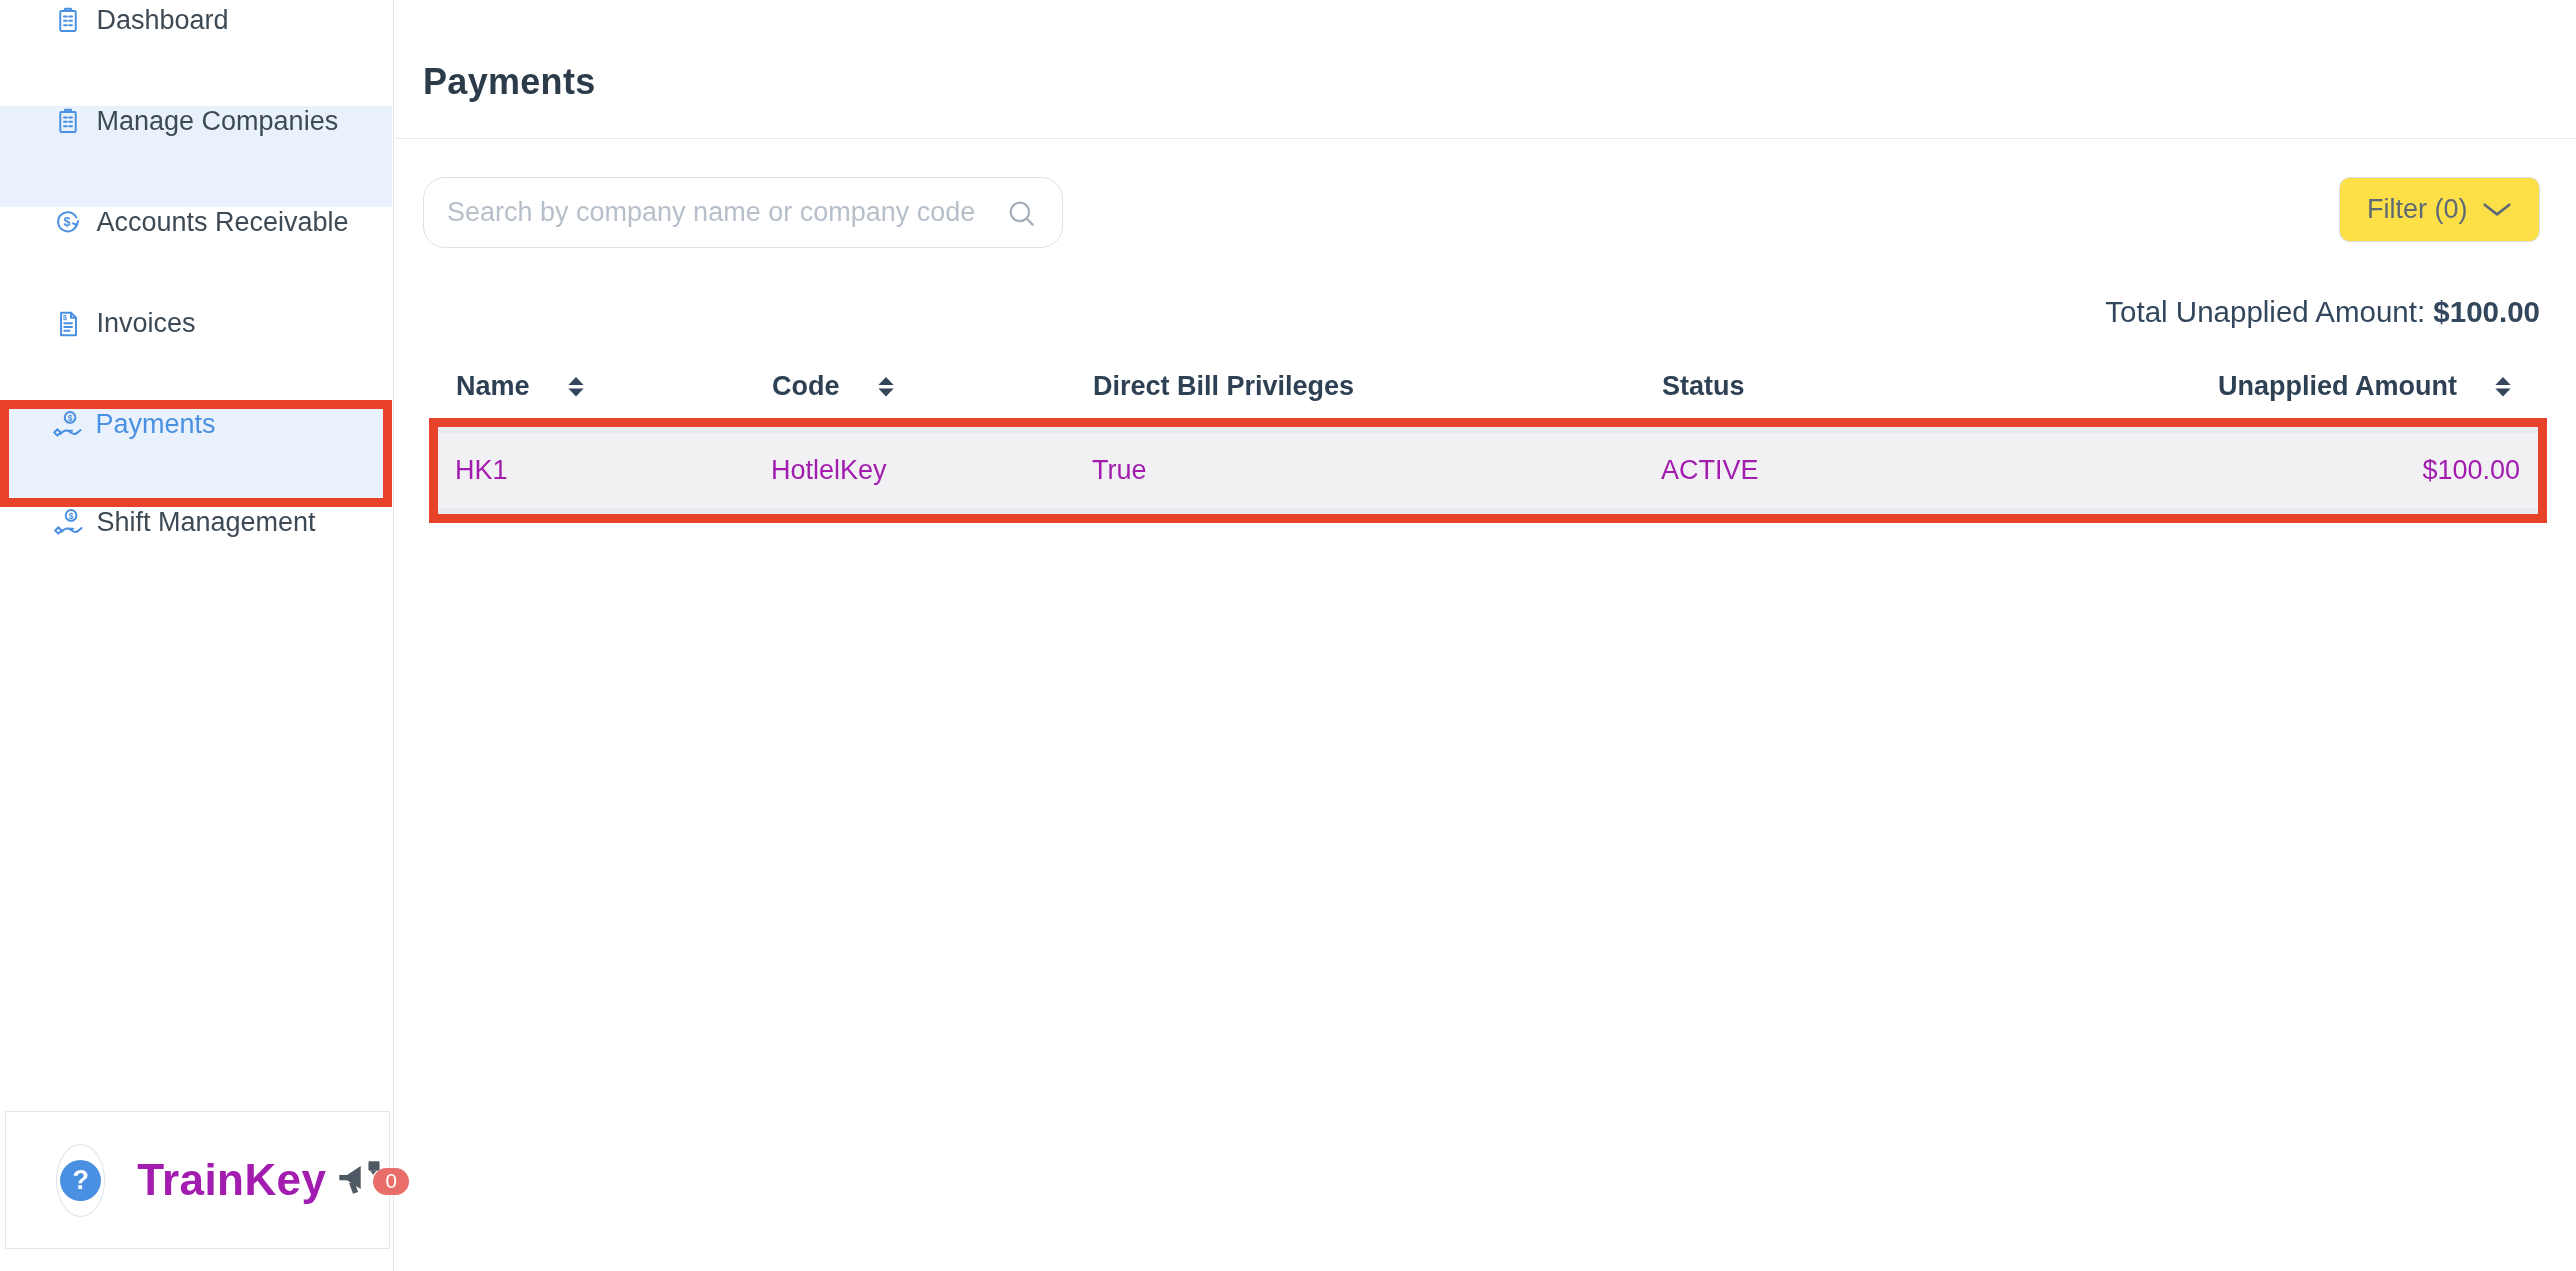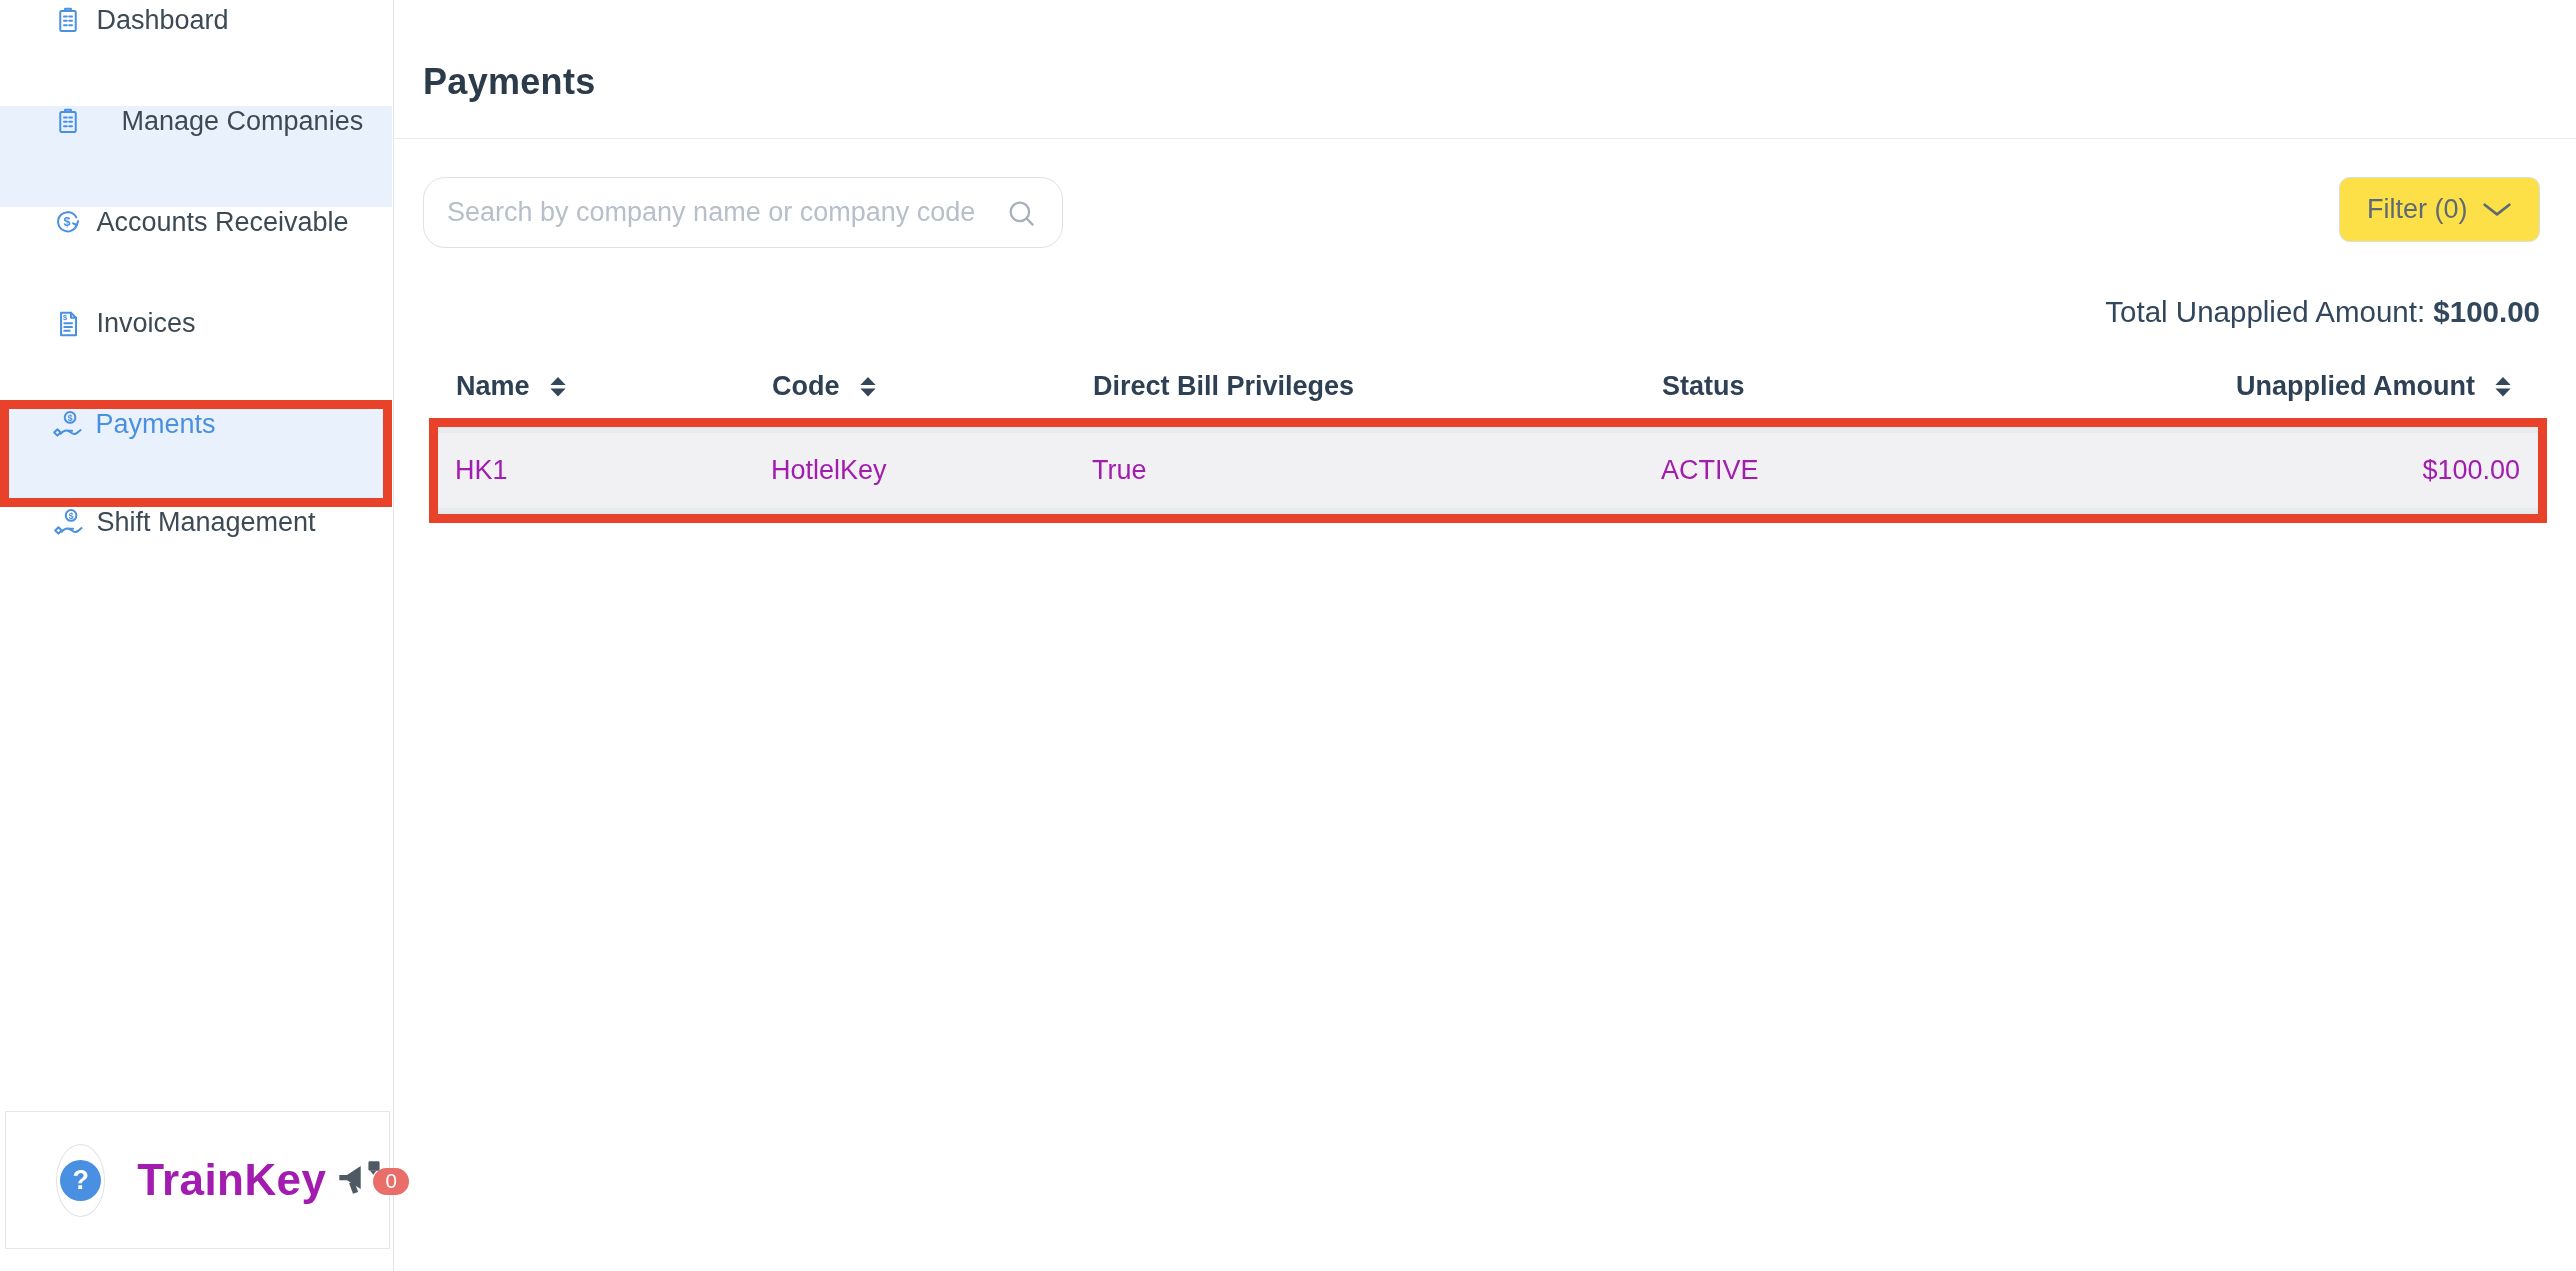--- a/index.html
+++ b/index.html
@@ -7,21 +7,21 @@
               font-family:"Liberation Sans","DejaVu Sans",sans-serif; }
 
   
   .sidebar { position:absolute; left:0; top:0; width:394px; height:1272px;
              background:#ffffff; border-right:1.8px solid #e3e6e9; }
   .nav { position:absolute; left:0; top:5.4px; width:392px; }
   .nav-item { height:101px; display:flex; padding-left:52px;
               cursor:pointer; }
   .nav-item .icon { width:32px; height:32px; flex:0 0 32px; }
   .nav-item .label { margin-left:12.5px; font-size:27px; color:#3d4a55; }
-  .nav-item.selected-bg { background:#e9f2fc;gap:25px; }
+  .nav-item.selected-bg { background:#e9f2fc; }
   .nav-item.payments { height:107px; margin-top:-9px; border:9.8px solid #e8432a;
                        background:#e9f2fc; padding-left:42px; }
   .nav-item.payments .label { color:#4a90e2; }
 
   .icon svg { width:100%; height:100%; }
   .ic-stroke { fill:none; stroke:#4a90e2; stroke-width:1.5; stroke-linecap:round; stroke-linejoin:round; }
   .ic-text { fill:#4a90e2; stroke:none; font-weight:bold; font-family:"Liberation Sans",sans-serif; }
 
   
   .side-footer { position:absolute; left:5.4px; top:1111px; width:385px; height:138px;
@@ -62,21 +62,21 @@
   .chev { width:30px; height:16px; }
 
   .summary-line { position:absolute; right:36px; top:271px; font-size:29.5px; color:#33475c;margin-top:24px; }
   .summary-line .val { font-weight:bold; }
 
   
   .thead { position:absolute; left:423px; top:358px; width:2114px; height:57px;
            display:grid; grid-template-columns:316px 321px 569px 1fr 429px;
            padding-left:33px; align-items:center;
            font-size:27px; font-weight:bold; color:#2e4053; }
-  .th { display:flex; align-items:center; gap:19px; }
+  .th { display:flex; align-items:center; gap:37px; }
   .th.right { justify-content:flex-end; padding-right:25px; }
   .sort-ic { width:18px; height:21.5px; flex:0 0 18px; cursor:pointer; }
 
   .row-annotation { position:absolute; left:429px; top:418px; width:2118px; height:105px;
                     border:9.8px solid #e8432a; }
   .trow-strip { position:absolute; left:0; top:0; right:0; bottom:0;
                 border-top:6.3px solid #e8ebee; border-bottom:6.3px solid #e8ebee;
                 background:#f1f1f3; }
   .trow { position:absolute; left:0; top:6.3px; right:0; bottom:6.3px;
           display:grid; grid-template-columns:316px 321px 569px 1fr 429px;

